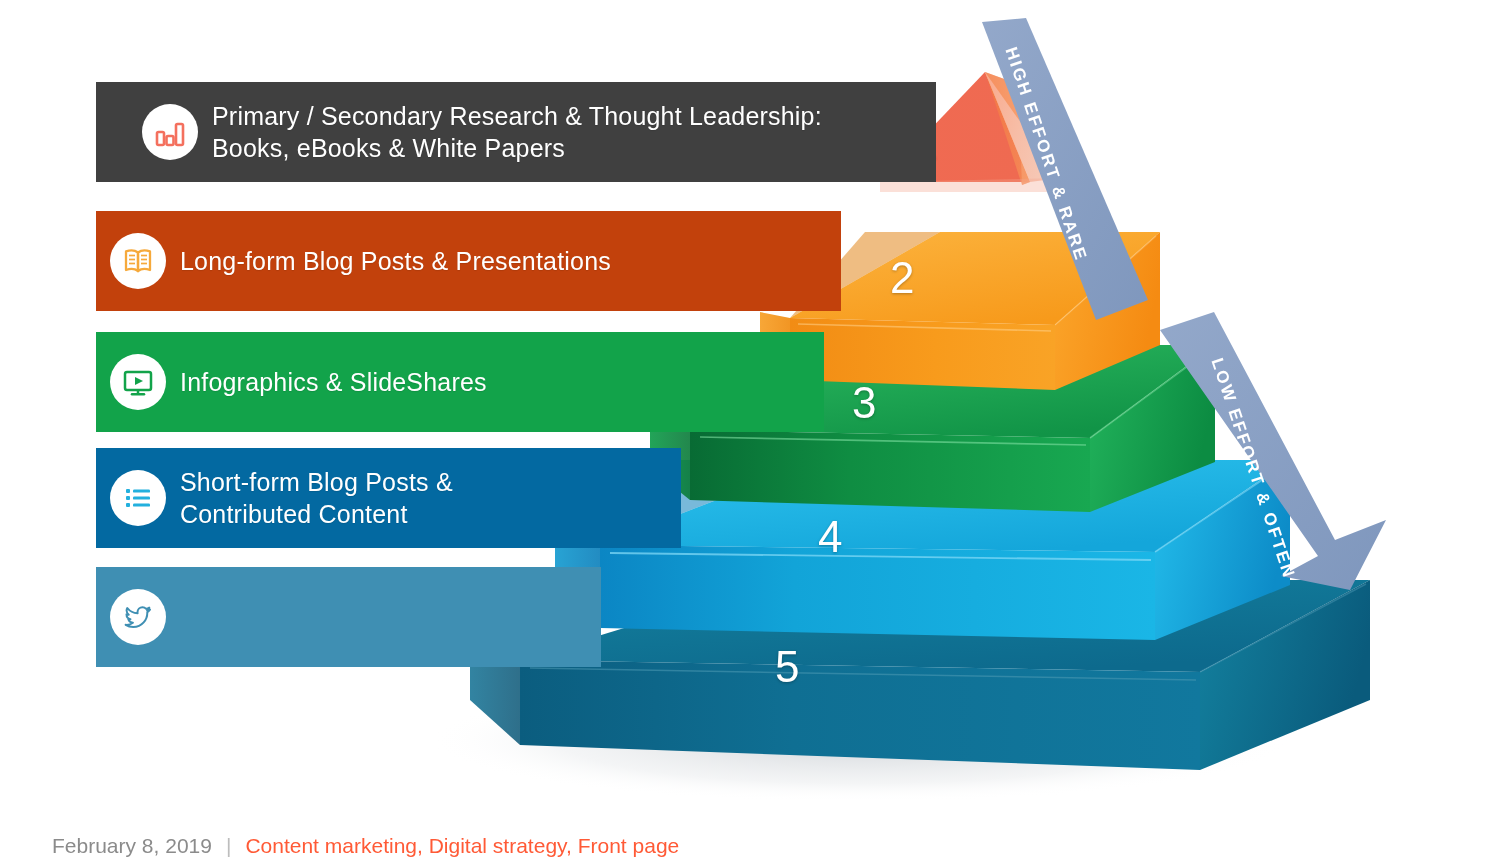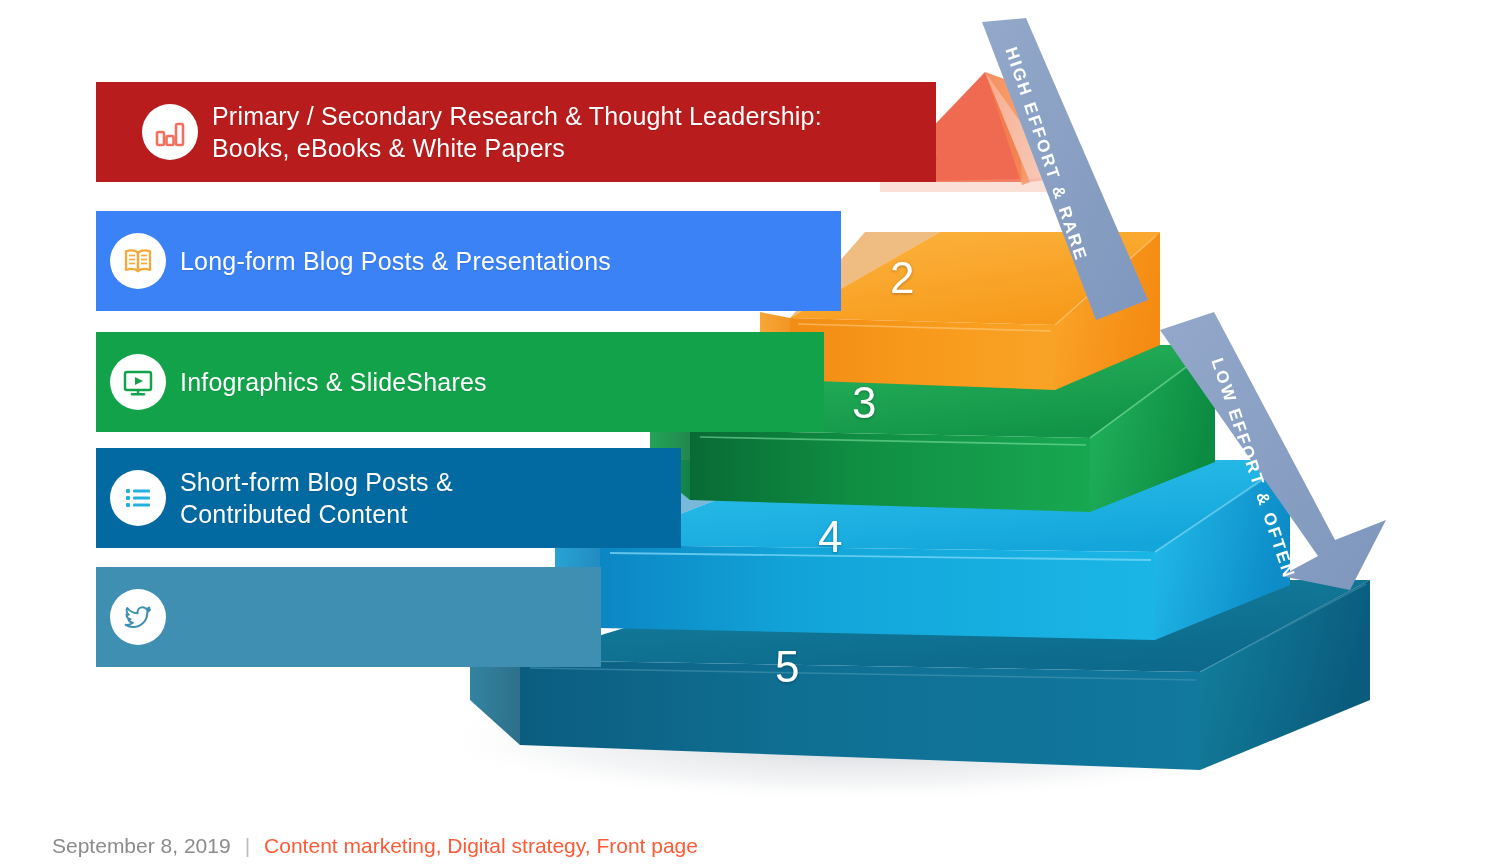--- a/index.html
+++ b/index.html
@@ -35,23 +35,23 @@
     display:flex;align-items:center;justify-content:center;
   }
   .ic svg{display:block;}
   .txt{
     font-size:25px;line-height:1.30;
     letter-spacing:.2px;
     text-shadow:0 1px 1px rgba(0,0,0,.10);
     white-space:pre-line;
   }
 
-  .bar1{left:96px;top:82px;width:840px;height:100px;background:#b91c1c;padding-left:46px;}
+  .bar1{left:96px;top:82px;width:840px;height:100px;background:#404040;padding-left:46px;}
   .bar1 .shadowedge{background:#d9422c;}
-  .bar2{left:96px;top:211px;width:745px;height:100px;background:#3b82f6;}
+  .bar2{left:96px;top:211px;width:745px;height:100px;background:#c2410c;}
   .bar2 .shadowedge{background:#d98512;}
   .bar3{left:96px;top:332px;width:728px;height:100px;background:#12a34a;}
   .bar3 .shadowedge{background:#0b8039;}
   .bar4{left:96px;top:448px;width:585px;height:100px;background:#0369a1;}
   .bar4 .shadowedge{background:#1b8dbb;}
   .bar5{left:96px;top:567px;width:505px;height:100px;background:#3f8fb3;}
   .bar5 .shadowedge{background:#2d7493;}
 
   
   .num{
@@ -332,20 +332,20 @@
     <div class="bar-inner">
       <span class="ic">
         <svg width="34" height="34" viewBox="0 0 34 34">
           <path d="M29 9.6c-.9.4-1.9.7-2.9.8 1-.6 1.8-1.6 2.2-2.8-1 .6-2.1 1-3.2 1.2-.9-1-2.2-1.6-3.6-1.6-2.8 0-5 2.3-5 5 0 .4 0 .8.1 1.1-4.2-.2-7.9-2.2-10.3-5.3-.4.8-.7 1.6-.7 2.6 0 1.7.9 3.3 2.2 4.2-.8 0-1.6-.2-2.3-.6v.1c0 2.4 1.7 4.5 4 4.9-.4.1-.9.2-1.3.2-.3 0-.6 0-.9-.1.6 2 2.4 3.4 4.6 3.5-1.7 1.3-3.8 2.1-6.1 2.1-.4 0-.8 0-1.2-.1 2.2 1.4 4.8 2.2 7.6 2.2 9.1 0 14.1-7.6 14.1-14.1v-.6c1-.7 1.8-1.6 2.7-2.7z" fill="none" stroke="#3f8fb3" stroke-width="2" stroke-linejoin="round"></path>
         </svg>
       </span>
     </div>
   </div>
 
   <div id="footer">
-    <span class="date">September 8, 2019</span>
+    <span class="date">February 8, 2019</span>
     <span class="sep">|</span>
     <span class="tags">
       <a class="tag" href="#">Content marketing</a><span class="comma">, </span><a class="tag" href="#">Digital strategy</a><span class="comma">, </span><a class="tag" href="#">Front page</a>
     </span>
   </div>
 
 </div>
 
 </body></html>

